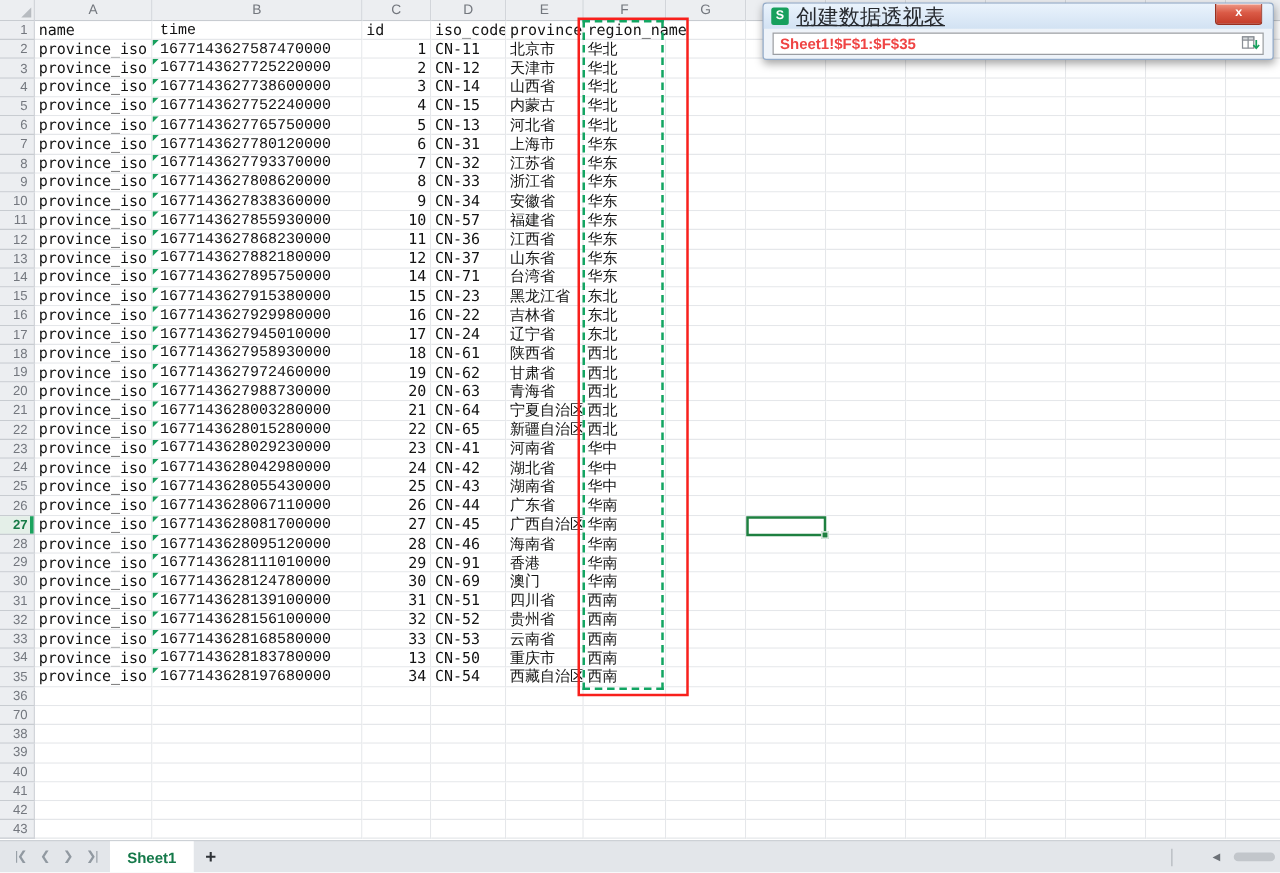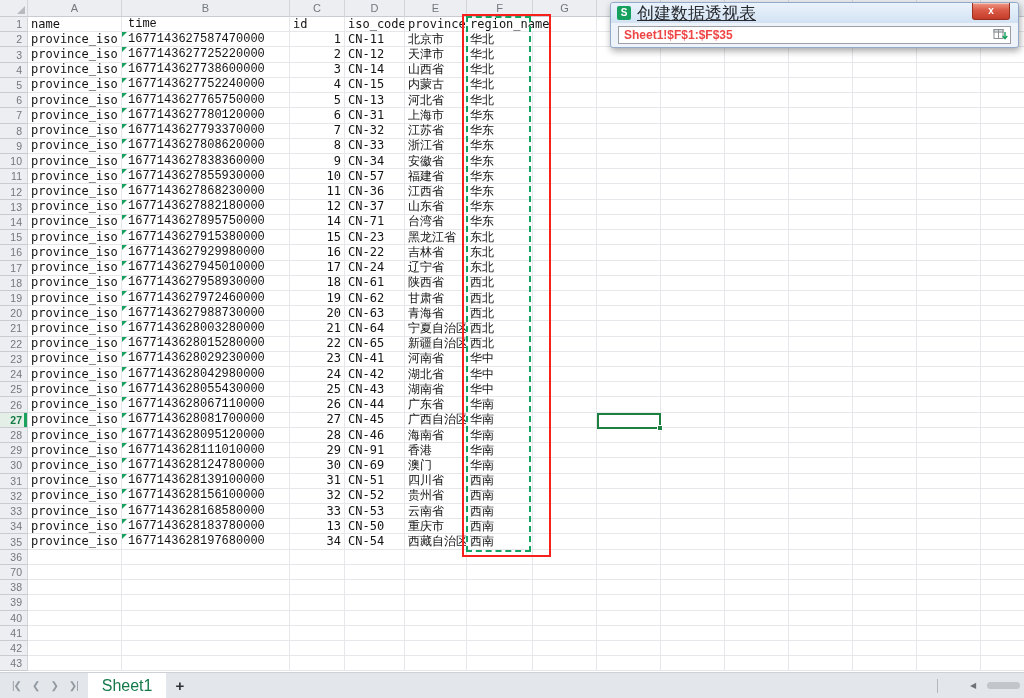--- a/index.html
+++ b/index.html
@@ -94,21 +94,21 @@
   
   .tabbar{
     position:absolute;left:0;top:672px;width:1024px;height:26px;z-index:5;
     background:#e3e6ea;border-top:1px solid #cdd1d6;box-sizing:border-box;
     display:flex;align-items:stretch;
     font-family:"Liberation Sans","DejaVu Sans",sans-serif;
   }
   .sheet-nav{display:flex;align-items:center;gap:11px;padding:0 10px 0 12px;color:#9199a1;font-size:10px;}
   .sheet-nav span{cursor:pointer;letter-spacing:-1px;}
   .sheet-tab{
-    background:#fff;color:#15794a;font-weight:normal;font-size:16px;
+    background:#fff;color:#15794a;font-weight:bold;font-size:12px;
     display:flex;align-items:center;padding:0 14px;cursor:pointer;
   }
   .add-sheet{
     display:flex;align-items:center;padding:0 9px;color:#2e3237;
     font-size:15px;font-weight:bold;cursor:pointer;
   }
   .hsplit{position:absolute;left:937px;top:6px;width:1px;height:14px;background:#b4b8bd;}
   .hscroll-arrow{position:absolute;left:970px;top:8px;color:#6d7278;font-size:8px;cursor:pointer;}
   .hscroll-thumb{
     position:absolute;left:987px;top:9px;width:33px;height:7px;border-radius:3.5px;

